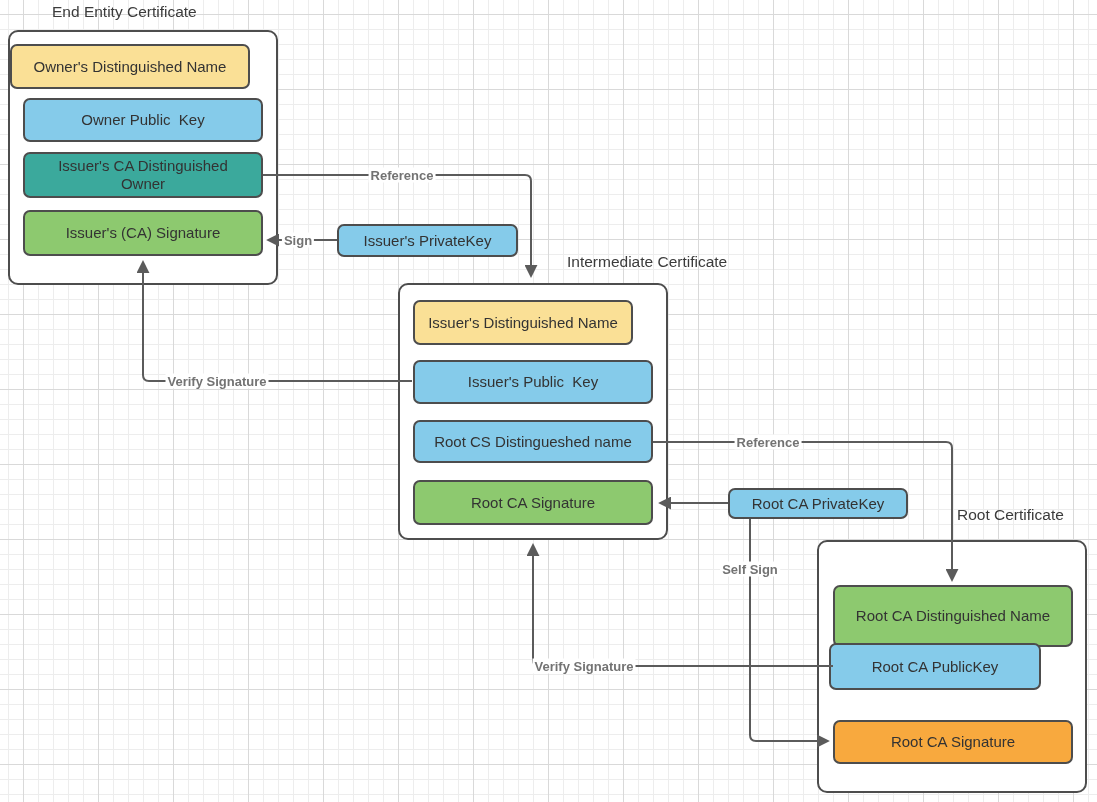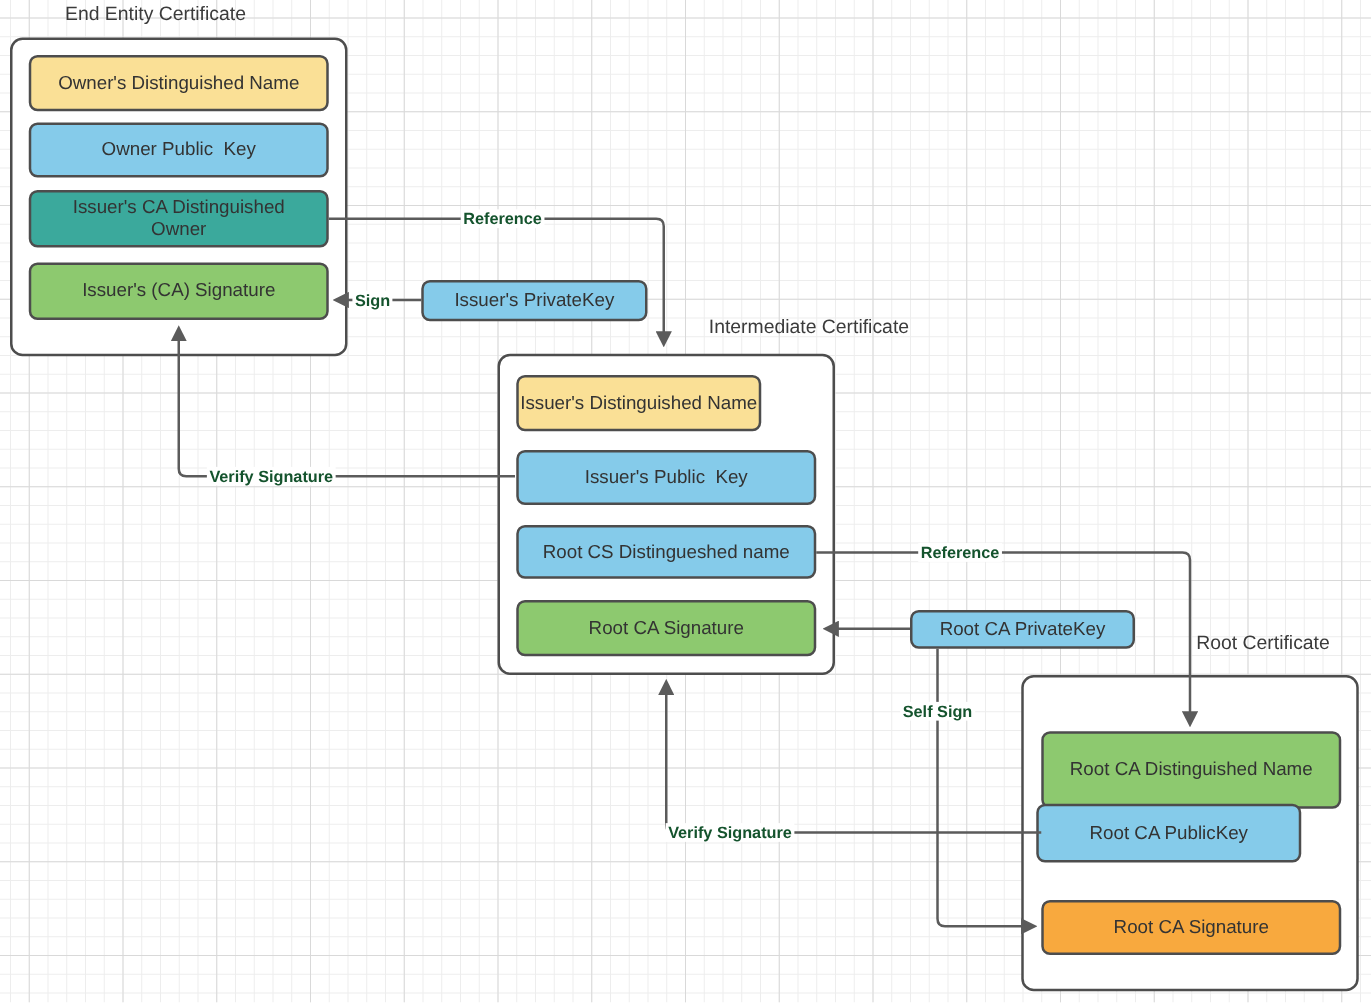--- a/index.html
+++ b/index.html
@@ -40,21 +40,21 @@
     position:absolute;
     font-size:15.5px;
     color:#3b3b3b;
     white-space:nowrap;
   }
   .edge-label{
     position:absolute;
     transform:translate(-50%,-50%);
     font-size:13px;
     font-weight:bold;
-    color:#14532d;
+    color:#737373;
     background:#ffffff;
     padding:0 2px;
     white-space:nowrap;
   }
   svg.connectors{
     position:absolute;left:0;top:0;
     pointer-events:none;
   }
   svg.connectors path.edge{
     fill:none;
@@ -64,36 +64,36 @@
 </style>
 </head>
 <body>
 
 <div id="canvas">
 
   <div class="group-title" style="left:52px;top:3px;">End Entity Certificate</div>
 
   <div class="cert-box" style="left:8px;top:30px;width:270px;height:255px;"></div>
 
-  <div class="field" style="left: 23px; top: 44px; width: 240px; height: 45px; background: rgb(250, 224, 150);">Owner's Distinguished Name</div>
+  <div class="field" style="left: 10px; top: 44px; width: 240px; height: 45px; background: rgb(250, 224, 150);">Owner's Distinguished Name</div>
 
   <div class="field" style="left: 23px; top: 98px; width: 240px; height: 44px; background: rgb(133, 203, 234); text-align: right;">Owner Public  Key</div>
 
   <div class="field" style="left: 23px; top: 152px; width: 240px; height: 46px; background: rgb(59, 169, 156);">Issuer's CA Distinguished
 Owner</div>
 
   <div class="field" style="left: 23px; top: 210px; width: 240px; height: 46px; background: rgb(141, 201, 111);">Issuer's (CA) Signature</div>
 
   <div class="field" style="left: 337px; top: 224px; width: 181px; height: 33px; background: rgb(133, 203, 234);">Issuer's PrivateKey</div>
 
   <div class="group-title" style="left:567px;top:253px;">Intermediate Certificate</div>
 
   <div class="cert-box" style="left:398px;top:283px;width:270px;height:257px;"></div>
 
-  <div class="field" style="left: 413px; top: 300px; width: 196px; height: 45px; background: rgb(250, 224, 150);">Issuer's Distinguished Name</div>
+  <div class="field" style="left: 413px; top: 300px; width: 220px; height: 45px; background: rgb(250, 224, 150);">Issuer's Distinguished Name</div>
 
   <div class="field" style="left: 413px; top: 360px; width: 240px; height: 44px; background: rgb(133, 203, 234);">Issuer's Public  Key</div>
 
   <div class="field" style="left: 413px; top: 420px; width: 240px; height: 43px; background: rgb(133, 203, 234);">Root CS Distingueshed name</div>
 
   <div class="field" style="left: 413px; top: 480px; width: 240px; height: 45px; background: rgb(141, 201, 111);">Root CA Signature</div>
 
   <div class="field" style="left: 728px; top: 488px; width: 180px; height: 31px; background: rgb(133, 203, 234);">Root CA PrivateKey</div>
 
   <div class="group-title" style="left:957px;top:506px;">Root Certificate</div>

